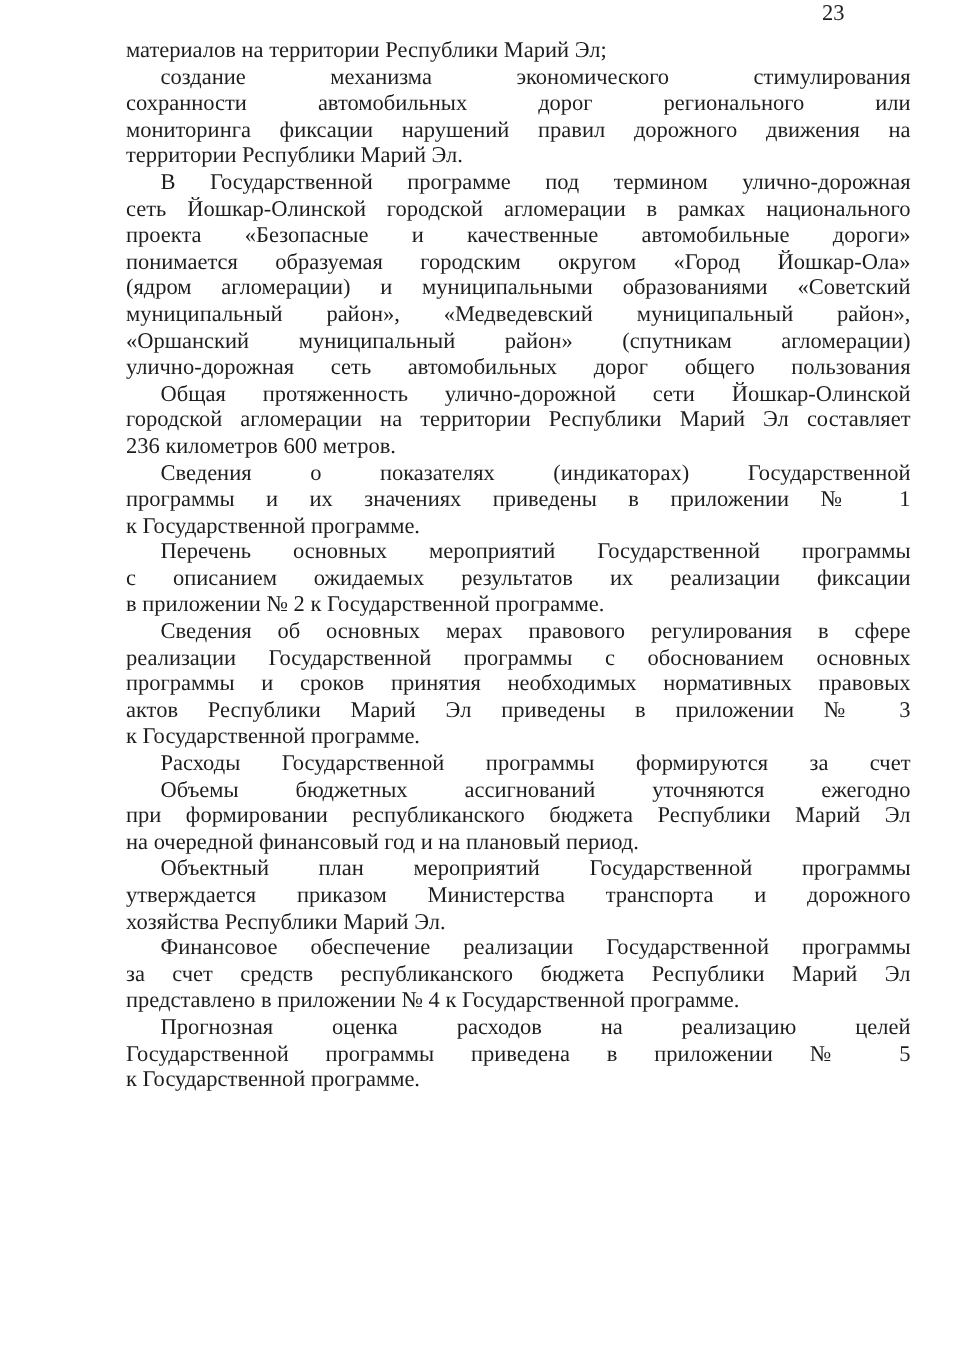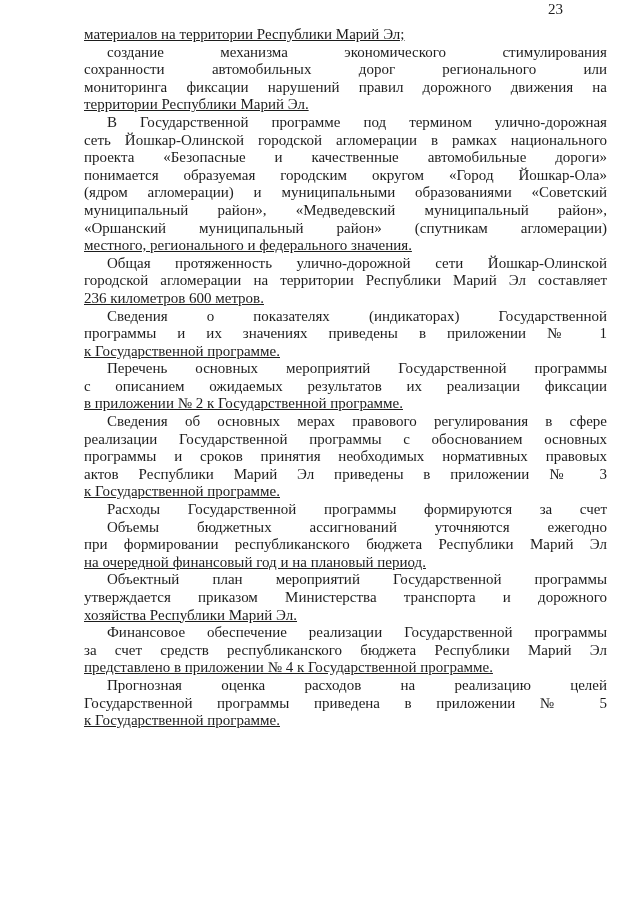--- a/index.html
+++ b/index.html
@@ -32,21 +32,20 @@
   .para {
     margin: 0;
   }
   .line {
     text-align: justify;
     text-align-last: justify;
   }
   .line.last {
     text-align: left;
     text-align-last: left;
-    text-decoration: underline;
   }
   .line.indent {
     padding-left: 23px;
   }
 </style>
 </head>
 <body>
 
 <div class="page">
   <div class="page-number">23</div>
@@ -61,21 +60,21 @@
         <div class="line last">территории Республики Марий Эл.</div>
       </div>
       <div class="para">
         <div class="line indent">В Государственной программе под термином улично-дорожная</div>
         <div class="line">сеть Йошкар-Олинской городской агломерации в рамках национального</div>
         <div class="line">проекта «Безопасные и качественные автомобильные дороги»</div>
         <div class="line">понимается образуемая городским округом «Город Йошкар-Ола»</div>
         <div class="line">(ядром агломерации) и муниципальными образованиями «Советский</div>
         <div class="line">муниципальный район», «Медведевский муниципальный район»,</div>
         <div class="line">«Оршанский муниципальный район» (спутникам агломерации)</div>
-        <div class="line last">местного, регионального и федерального значения.</div>
+        <div class="line">улично-дорожная сеть автомобильных дорог общего пользования</div>
       </div>
       <div class="para">
         <div class="line indent">Общая протяженность улично-дорожной сети Йошкар-Олинской</div>
         <div class="line">городской агломерации на территории Республики Марий Эл составляет</div>
         <div class="line last">236 километров 600 метров.</div>
       </div>
       <div class="para">
         <div class="line indent">Сведения о показателях (индикаторах) Государственной</div>
         <div class="line">программы и их значениях приведены в приложении № 1</div>
         <div class="line last">к Государственной программе.</div>

